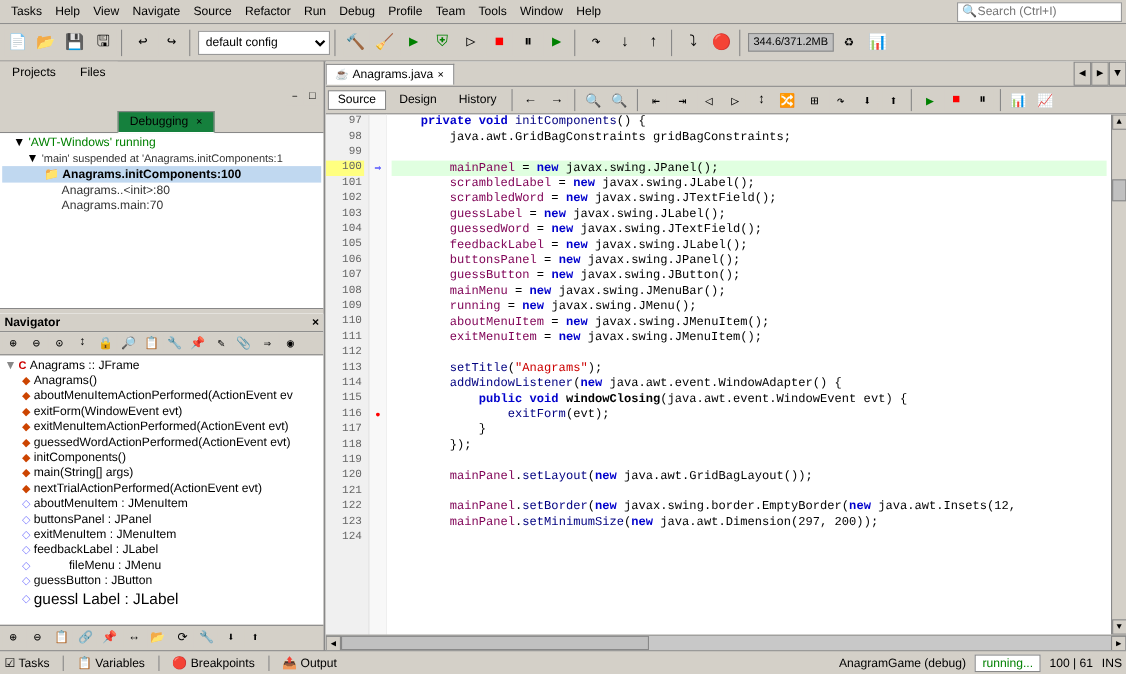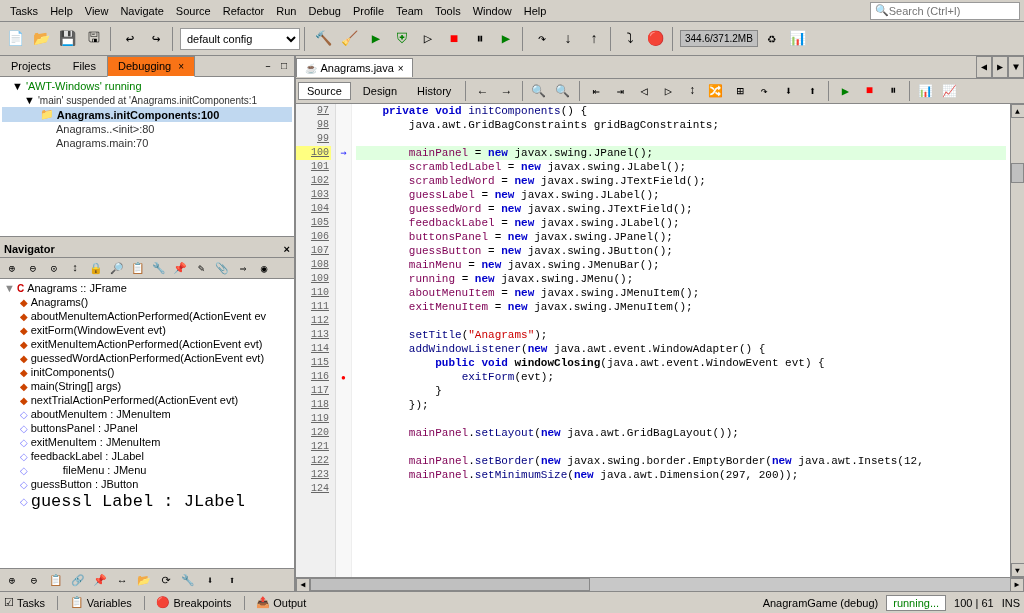--- a/index.html
+++ b/index.html
@@ -19,21 +19,21 @@
     
     
     .main-container { display: flex; height: calc(613px - 56px - 22px); }
     
     
     .left-panel { width: 296px; display: flex; flex-direction: column; border-right: 2px solid #888; }
     
     
     .tab-bar { display: flex; background: #d4d0c8; border-bottom: 1px solid #888; }
     .tab { padding: 3px 10px; font-size: 11px; font-family: 'Segoe UI', Tahoma, sans-serif; cursor: pointer; border: 1px solid transparent; border-bottom: none; background: #d4d0c8; }
-    .tab.active { background: #f97316; border: 1px solid #888; border-bottom: 1px solid white; margin-bottom: -1px; }
+    .tab.active { background: #15803d; border: 1px solid #888; border-bottom: 1px solid white; margin-bottom: -1px; margin-top: 45px; }
     .tab-close { font-size: 10px; margin-left: 4px; }
     
     
     .project-panel { background: white; flex: 0 0 160px; border-bottom: 1px solid #888; overflow: hidden; }
     .panel-content { padding: 2px; }
     .tree-item { display: flex; align-items: center; padding: 1px 2px; cursor: pointer; font-size: 11px; font-family: 'Segoe UI', Tahoma, sans-serif; }
     .tree-item.selected { background: #c0d8f0; }
     .tree-indent { display: inline-block; }
     .tree-icon { margin-right: 3px; font-size: 11px; }
     .folder-icon { color: #f0a020; }
@@ -64,21 +64,21 @@
     
     
     .source-toolbar { background: #d4d0c8; display: flex; align-items: center; padding: 2px; border-bottom: 1px solid #888; gap: 4px; flex-wrap: wrap; }
     .src-tab { padding: 2px 8px; font-size: 11px; font-family: 'Segoe UI', Tahoma, sans-serif; cursor: pointer; }
     .src-tab.active { background: white; border: 1px solid #888; }
     .src-sep { width: 1px; height: 20px; background: #888; margin: 0 2px; }
     .src-btn { width: 20px; height: 20px; background: #d4d0c8; border: 1px solid transparent; display: flex; align-items: center; justify-content: center; cursor: pointer; font-size: 12px; }
     
     
     .code-area { display: flex; flex: 1; overflow: hidden; }
-    .line-numbers { width: 40px; background: #f0f0f0; border-right: 1px solid #ddd; overflow: hidden; padding: 0; font-size: 11px; color: #666; text-align: right; padding-right: 4px; line-height: 14px; text-decoration: underline; }
+    .line-numbers { width: 40px; background: #f0f0f0; border-right: 1px solid #ddd; overflow: hidden; padding: 0; font-size: 11px; color: #666; text-align: right; padding-right: 4px; line-height: 14px; }
     .line-num { height: 14px; font-size: 10px; font-family: 'Courier New', monospace; padding-right: 2px; }
     .line-num.arrow { background: #ffff80; }
     
     .gutter { width: 16px; background: #f8f8f8; border-right: 1px solid #eee; overflow: hidden; }
     .gutter-row { height: 14px; display: flex; align-items: center; justify-content: center; }
     .bp-arrow { color: #0000ff; font-size: 10px; }
     .bp-dot { color: red; font-size: 8px; }
     
     .code-content { flex: 1; overflow: auto; padding: 0 4px; line-height: 14px; background: white; }
     .code-line { height: 14px; white-space: pre; font-size: 11px; font-family: 'Courier New', monospace; }
@@ -312,21 +312,21 @@
 
         <div class="nav-item">
           <span class="tree-indent" style="width:16px;"></span>
           <span style="color: #8080ff; font-size:10px; margin-right:3px;">◇</span>
           <span style="font-family: 'Segoe UI', sans-serif; font-size:11px;">guessButton : JButton</span>
         </div>
 
         <div class="nav-item">
           <span class="tree-indent" style="width:16px;"></span>
           <span style="color: #8080ff; font-size:10px; margin-right:3px;">◇</span>
-          <span style="font-family: Liberation Mono, monospace; font-size:17px;">guessl Label : JLabel</span>
+          <span style="font-family: Liberation Sans, sans-serif; font-size:14px;">guessl Label : JLabel</span>
         </div>
       </div>
     </div>
 
     <div class="left-bottom">
       <div class="left-bottom-row">
         <div class="lb-btn">⊕</div>
         <div class="lb-btn">⊖</div>
         <div class="lb-btn">📋</div>
         <div class="lb-btn">🔗</div>

